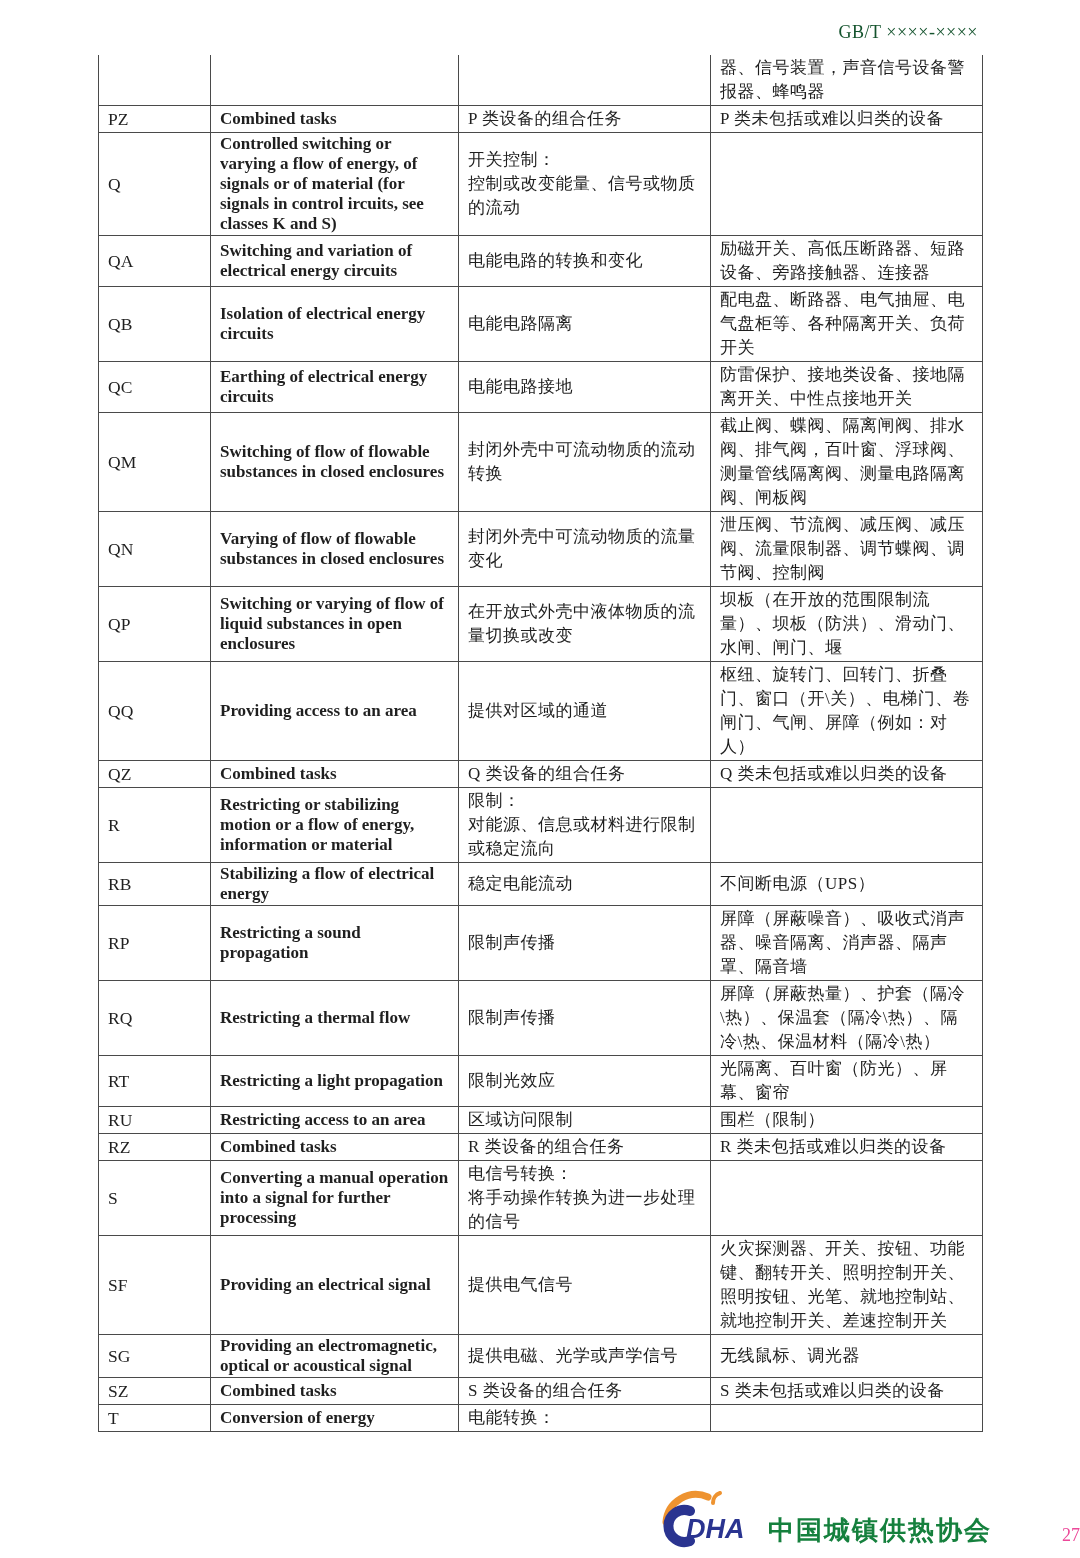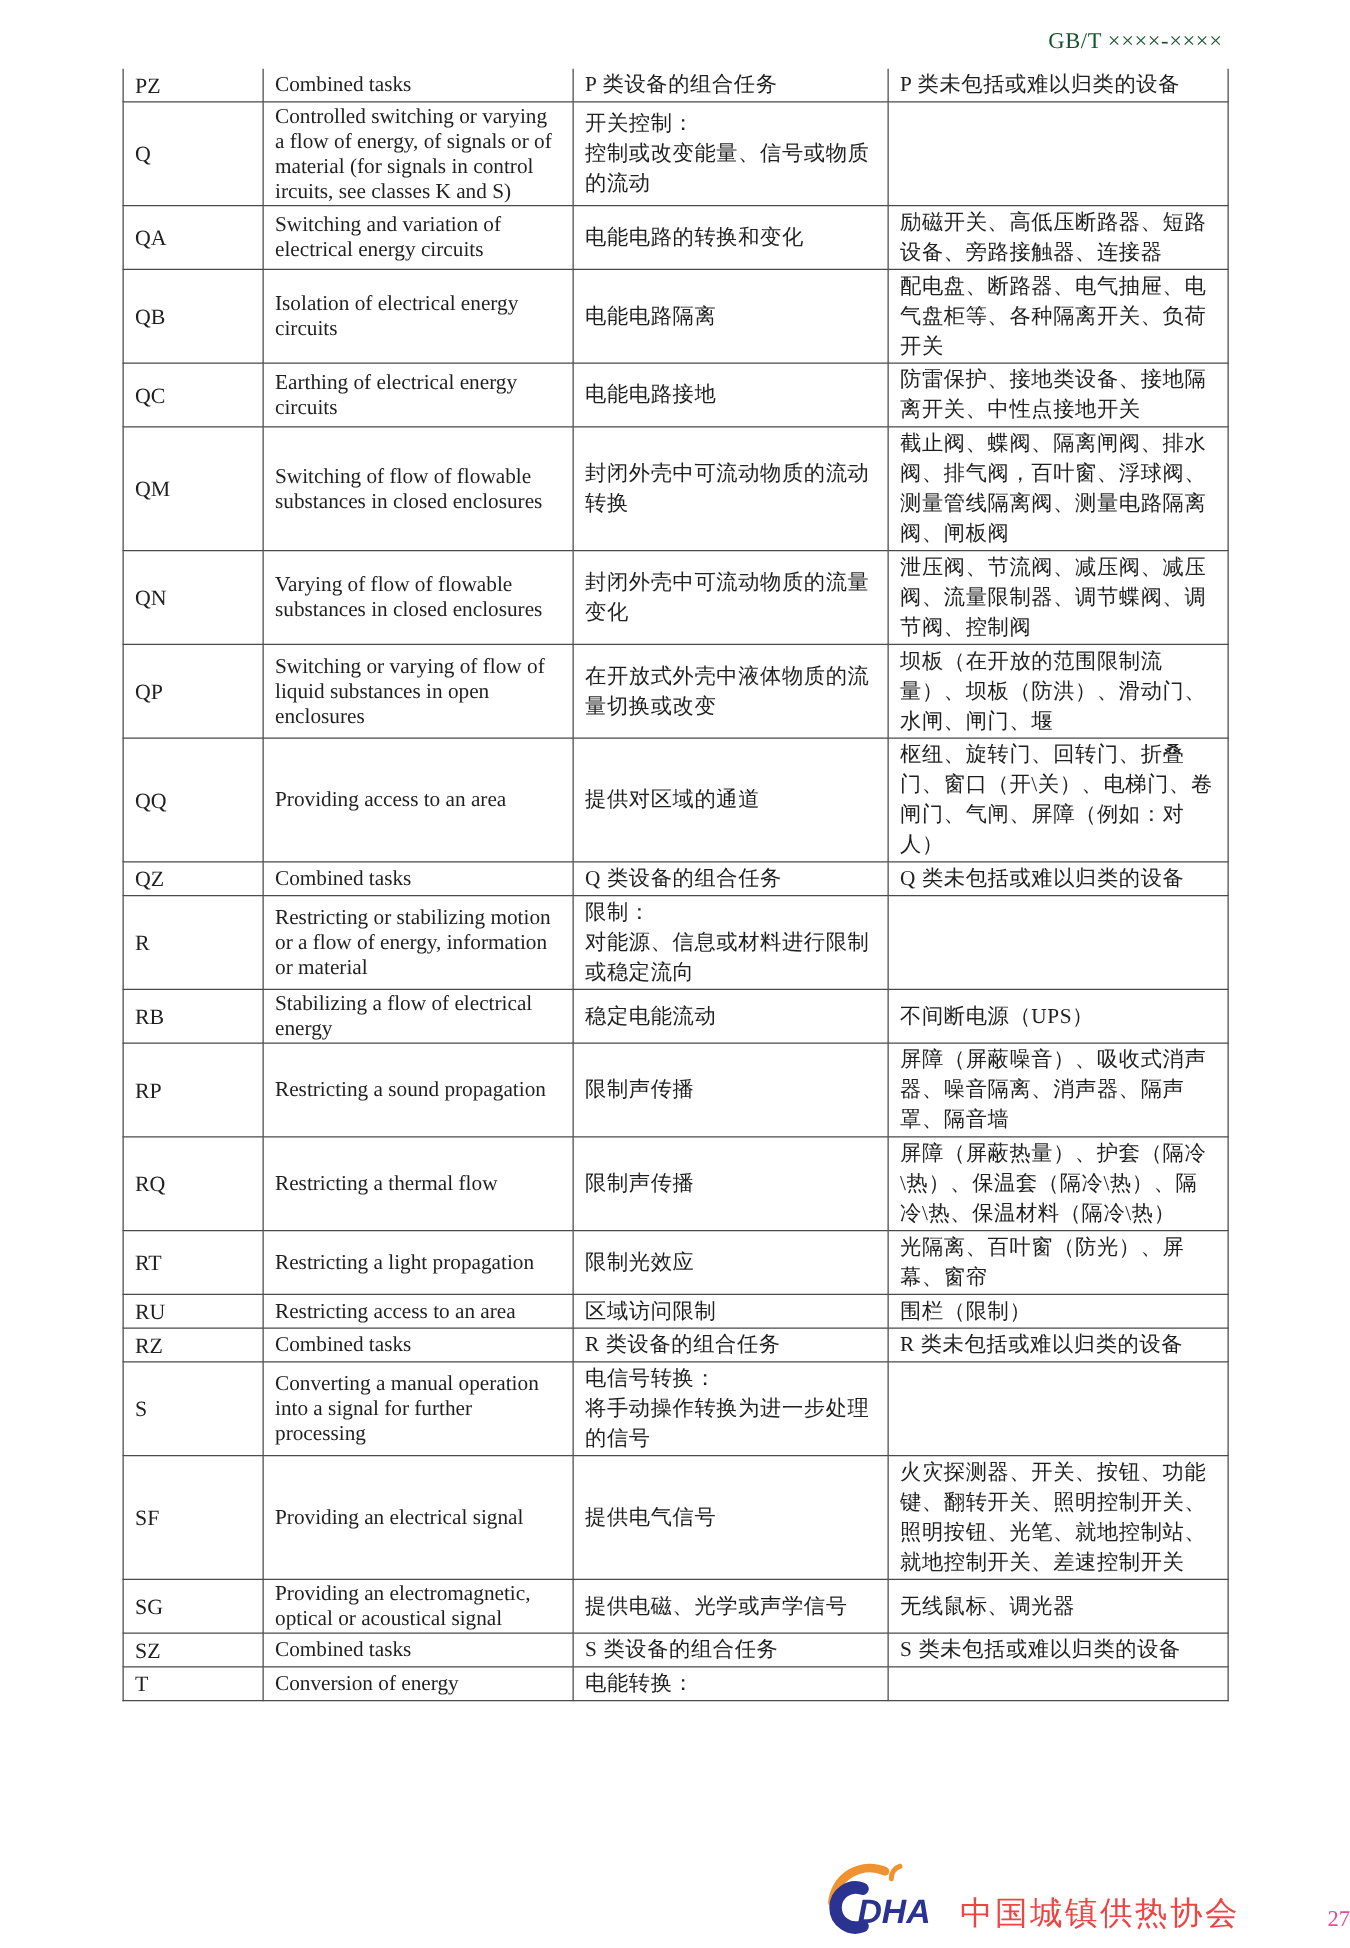--- a/index.html
+++ b/index.html
@@ -41,20 +41,21 @@
   table.class-table tr:first-child td {
     border-top: none;
   }
   td.code {
     font-size: 17.5px;
     line-height: 22px;
   }
   td.en {
     font-size: 17px;
     line-height: 20px;
+    font-weight: bold;
   }
   td.zh {
     font-size: 17px;
     line-height: 24px;
     white-space: pre-line;
     letter-spacing: 0.5px;
   }
   .page-number {
     position: absolute;
     bottom: 12px;
@@ -72,43 +73,49 @@
     align-items: flex-end;
     gap: 8px;
   }
   .logo-mark {
     position: relative;
     width: 104px;
     height: 58px;
   }
   .logo-org-name {
     font-family: "Liberation Sans", "DejaVu Sans", sans-serif;
-    font-weight: 400;
+    font-weight: 700;
     font-size: 26px;
-    color: #ef4444;
+    color: #15803d;
     letter-spacing: 2px;
     white-space: nowrap;
   }
 </style>
 </head>
 <body>
 
 <div class="page">
 
   <div class="doc-header">GB/T ××××-××××</div>
 
   <table class="class-table">
     <colgroup>
       <col style="width:112px">
       <col style="width:248px">
       <col style="width:252px">
       <col style="width:272px">
     </colgroup>
     <tbody id="table-body">
         <tr>
+          <td class="code"></td>
+          <td class="en"></td>
+          <td class="zh"></td>
+          <td class="zh">器、信号装置，声音信号设备警报器、蜂鸣器</td>
+        </tr>
+        <tr>
           <td class="code">PZ</td>
           <td class="en">Combined tasks</td>
           <td class="zh">P 类设备的组合任务</td>
           <td class="zh">P 类未包括或难以归类的设备</td>
         </tr>
         <tr>
           <td class="code">Q</td>
           <td class="en">Controlled switching or varying a flow of energy, of signals or of material (for signals in control ircuits, see classes K and S)</td>
           <td class="zh">开关控制：
 控制或改变能量、信号或物质的流动</td>

